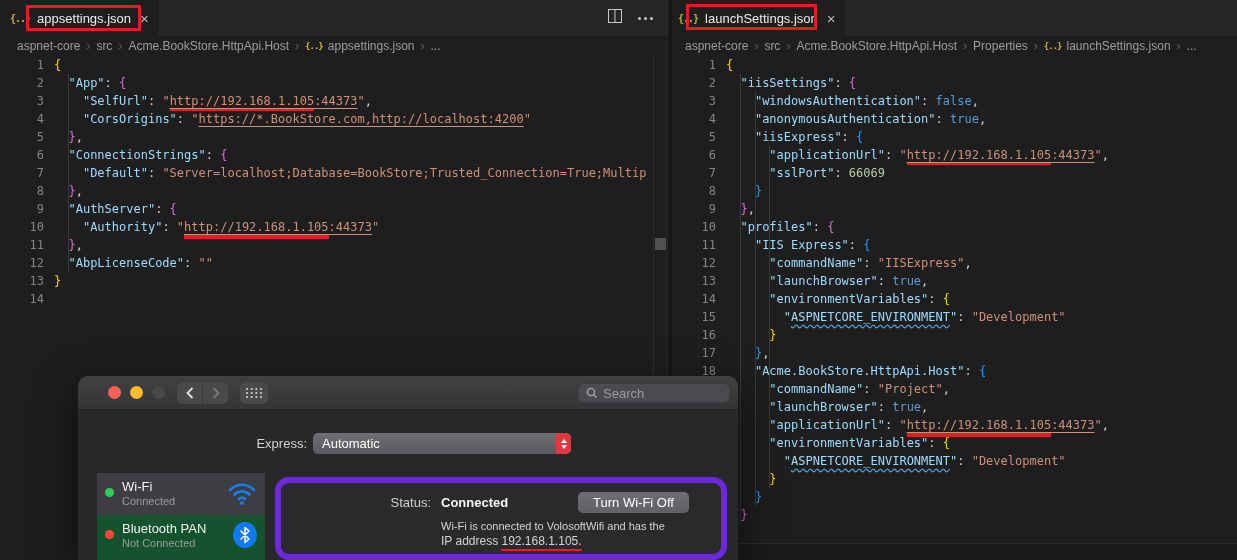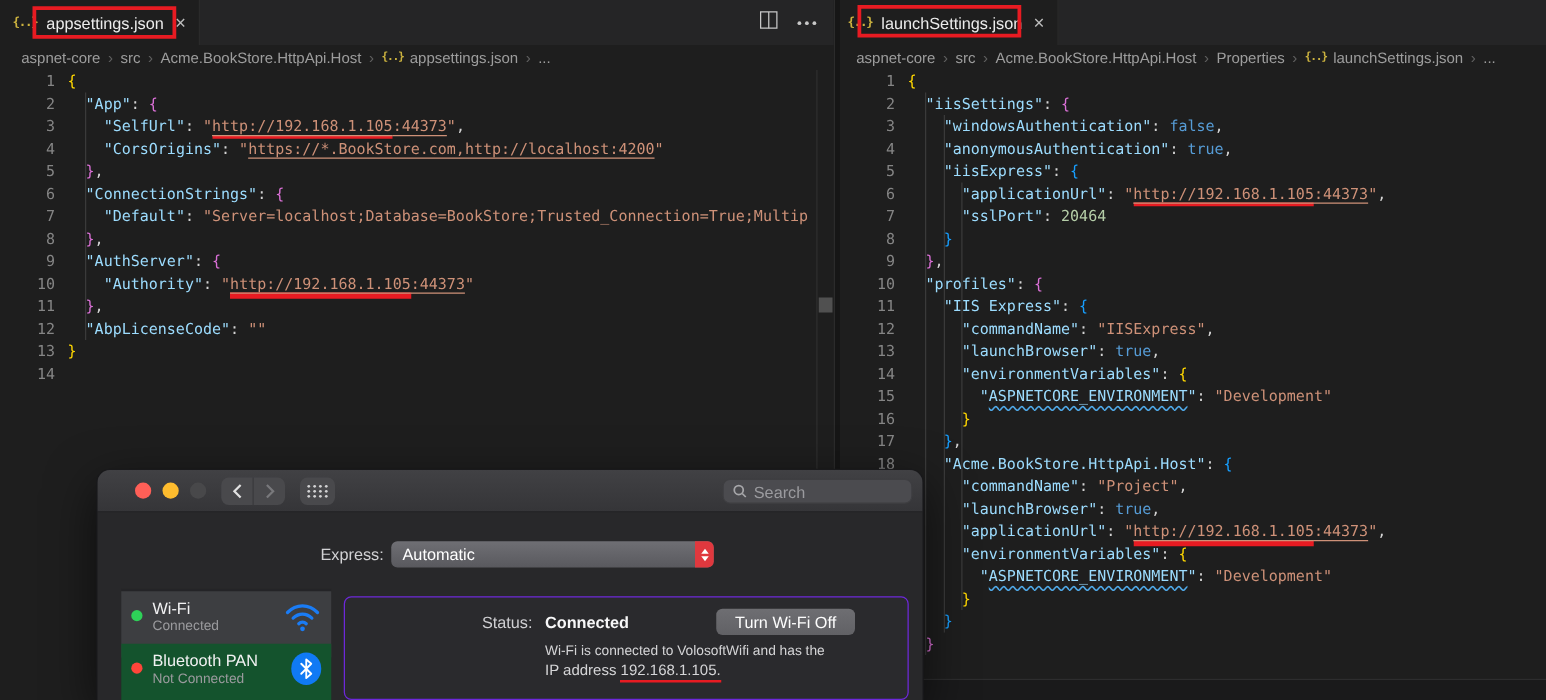--- a/index.html
+++ b/index.html
@@ -80,21 +80,21 @@
   #if-list{position:absolute;left:19px;top:95px;width:168px;bottom:0;background:#242427;}
   .if-row{position:absolute;left:0;right:0;height:53px;text-align:right;}
   #if-row-wifi{top:2px;background:#3d3e41;}
   #if-row-bt{top:44px;background:#14532d;}
   .if-dot{position:absolute;left:8px;top:15px;width:9px;height:9px;border-radius:50%;}
   .if-name{position:absolute;left:25px;top:6px;font-size:13px;color:#f2f2f3;}
   .if-status{position:absolute;left:25px;top:22px;font-size:11px;color:#9b9b9e;}
   .if-icon{position:absolute;right:8px;top:7px;}
   #bt-badge{width:24px;height:26px;border-radius:50%;background:#107af4;display:flex;align-items:center;justify-content:center;}
 
-  #detail{position:absolute;left:197px;top:101px;right:11px;bottom:0;background:#2a2a2d;border:1px solid #6d28d9;border-radius:6px;}
+  #detail{position:absolute;left:197px;top:101px;right:11px;bottom:0;background:#2a2a2d;border:6px solid #6d28d9;border-radius:14px;}
   #status-label{position:absolute;left:0;top:12px;width:150px;text-align:right;font-size:13px;color:#cfcfd2;}
   #status-value{position:absolute;left:160px;top:12px;font-size:13px;font-weight:bold;color:#f7f7f8;}
   #wifi-off-btn{position:absolute;left:297px;top:9px;width:111px;height:21px;background:linear-gradient(#6e6e72,#616165);border-radius:5px;text-align:center;line-height:21px;font-size:13px;color:#fdfdfd;}
   #info1{position:absolute;left:160px;top:37px;font-size:11px;color:#d5d5d7;}
   #info2{position:absolute;left:160px;top:51px;font-size:12px;color:#d5d5d7;}
   #info2 .ip{border-bottom:2px solid var(--red);padding-bottom:1px;}
 </style>
 </head>
 <body>
 
@@ -202,21 +202,21 @@
           <span>...</span>
         </span>
       </div>
     <div class="code">
         <div class="cl"><span class="ln">1</span><span class="lc"><span class="tk-g">{</span></span></div>
         <div class="cl"><span class="ln">2</span><span class="lc"><span class="tk-p">  </span><span class="tk-k">"iisSettings"</span><span class="tk-p">: </span><span class="tk-m">{</span></span></div>
         <div class="cl"><span class="ln">3</span><span class="lc"><span class="tk-p">    </span><span class="tk-k">"windowsAuthentication"</span><span class="tk-p">: </span><span class="tk-b">false</span><span class="tk-p">,</span></span></div>
         <div class="cl"><span class="ln">4</span><span class="lc"><span class="tk-p">    </span><span class="tk-k">"anonymousAuthentication"</span><span class="tk-p">: </span><span class="tk-b">true</span><span class="tk-p">,</span></span></div>
         <div class="cl"><span class="ln">5</span><span class="lc"><span class="tk-p">    </span><span class="tk-k">"iisExpress"</span><span class="tk-p">: </span><span class="tk-u">{</span></span></div>
         <div class="cl"><span class="ln">6</span><span class="lc"><span class="tk-p">      </span><span class="tk-k">"applicationUrl"</span><span class="tk-p">: </span><span class="tk-s">"</span><span class="tk-s u-link u-red">http://192.168.1.105</span><span class="tk-s u-link">:44373</span><span class="tk-s">"</span><span class="tk-p">,</span></span></div>
-        <div class="cl"><span class="ln">7</span><span class="lc"><span class="tk-p">      </span><span class="tk-k">"sslPort"</span><span class="tk-p">: </span><span class="tk-n">20464</span></span></div>
+        <div class="cl"><span class="ln">7</span><span class="lc"><span class="tk-p">      </span><span class="tk-k">"sslPort"</span><span class="tk-p">: </span><span class="tk-n">66069</span></span></div>
         <div class="cl"><span class="ln">8</span><span class="lc"><span class="tk-p">    </span><span class="tk-u">}</span></span></div>
         <div class="cl"><span class="ln">9</span><span class="lc"><span class="tk-p">  </span><span class="tk-m">}</span><span class="tk-p">,</span></span></div>
         <div class="cl"><span class="ln">10</span><span class="lc"><span class="tk-p">  </span><span class="tk-k">"profiles"</span><span class="tk-p">: </span><span class="tk-m">{</span></span></div>
         <div class="cl"><span class="ln">11</span><span class="lc"><span class="tk-p">    </span><span class="tk-k">"IIS Express"</span><span class="tk-p">: </span><span class="tk-u">{</span></span></div>
         <div class="cl"><span class="ln">12</span><span class="lc"><span class="tk-p">      </span><span class="tk-k">"commandName"</span><span class="tk-p">: </span><span class="tk-s">"IISExpress"</span><span class="tk-p">,</span></span></div>
         <div class="cl"><span class="ln">13</span><span class="lc"><span class="tk-p">      </span><span class="tk-k">"launchBrowser"</span><span class="tk-p">: </span><span class="tk-b">true</span><span class="tk-p">,</span></span></div>
         <div class="cl"><span class="ln">14</span><span class="lc"><span class="tk-p">      </span><span class="tk-k">"environmentVariables"</span><span class="tk-p">: </span><span class="tk-g">{</span></span></div>
         <div class="cl"><span class="ln">15</span><span class="lc"><span class="tk-p">        </span><span class="tk-k">"</span><span class="tk-k u-sq">ASPNETCORE_ENVIRONMENT</span><span class="tk-k">"</span><span class="tk-p">: </span><span class="tk-s">"Development"</span></span></div>
         <div class="cl"><span class="ln">16</span><span class="lc"><span class="tk-p">      </span><span class="tk-g">}</span></span></div>
         <div class="cl"><span class="ln">17</span><span class="lc"><span class="tk-p">    </span><span class="tk-u">}</span><span class="tk-p">,</span></span></div>

